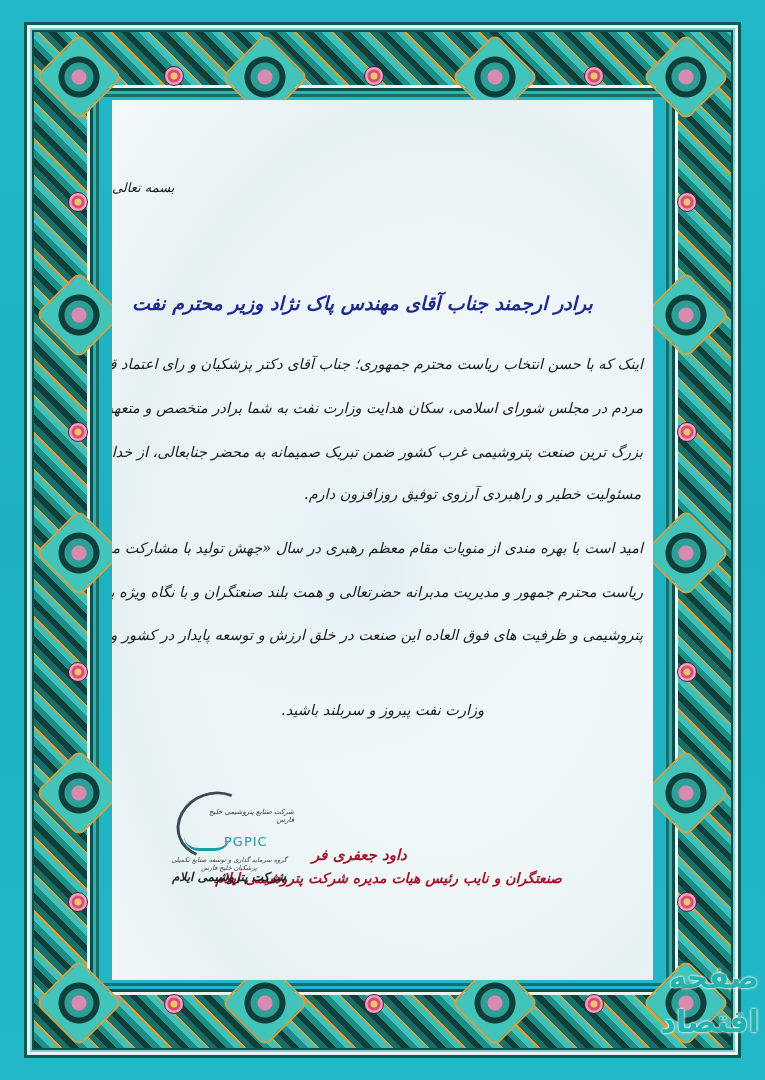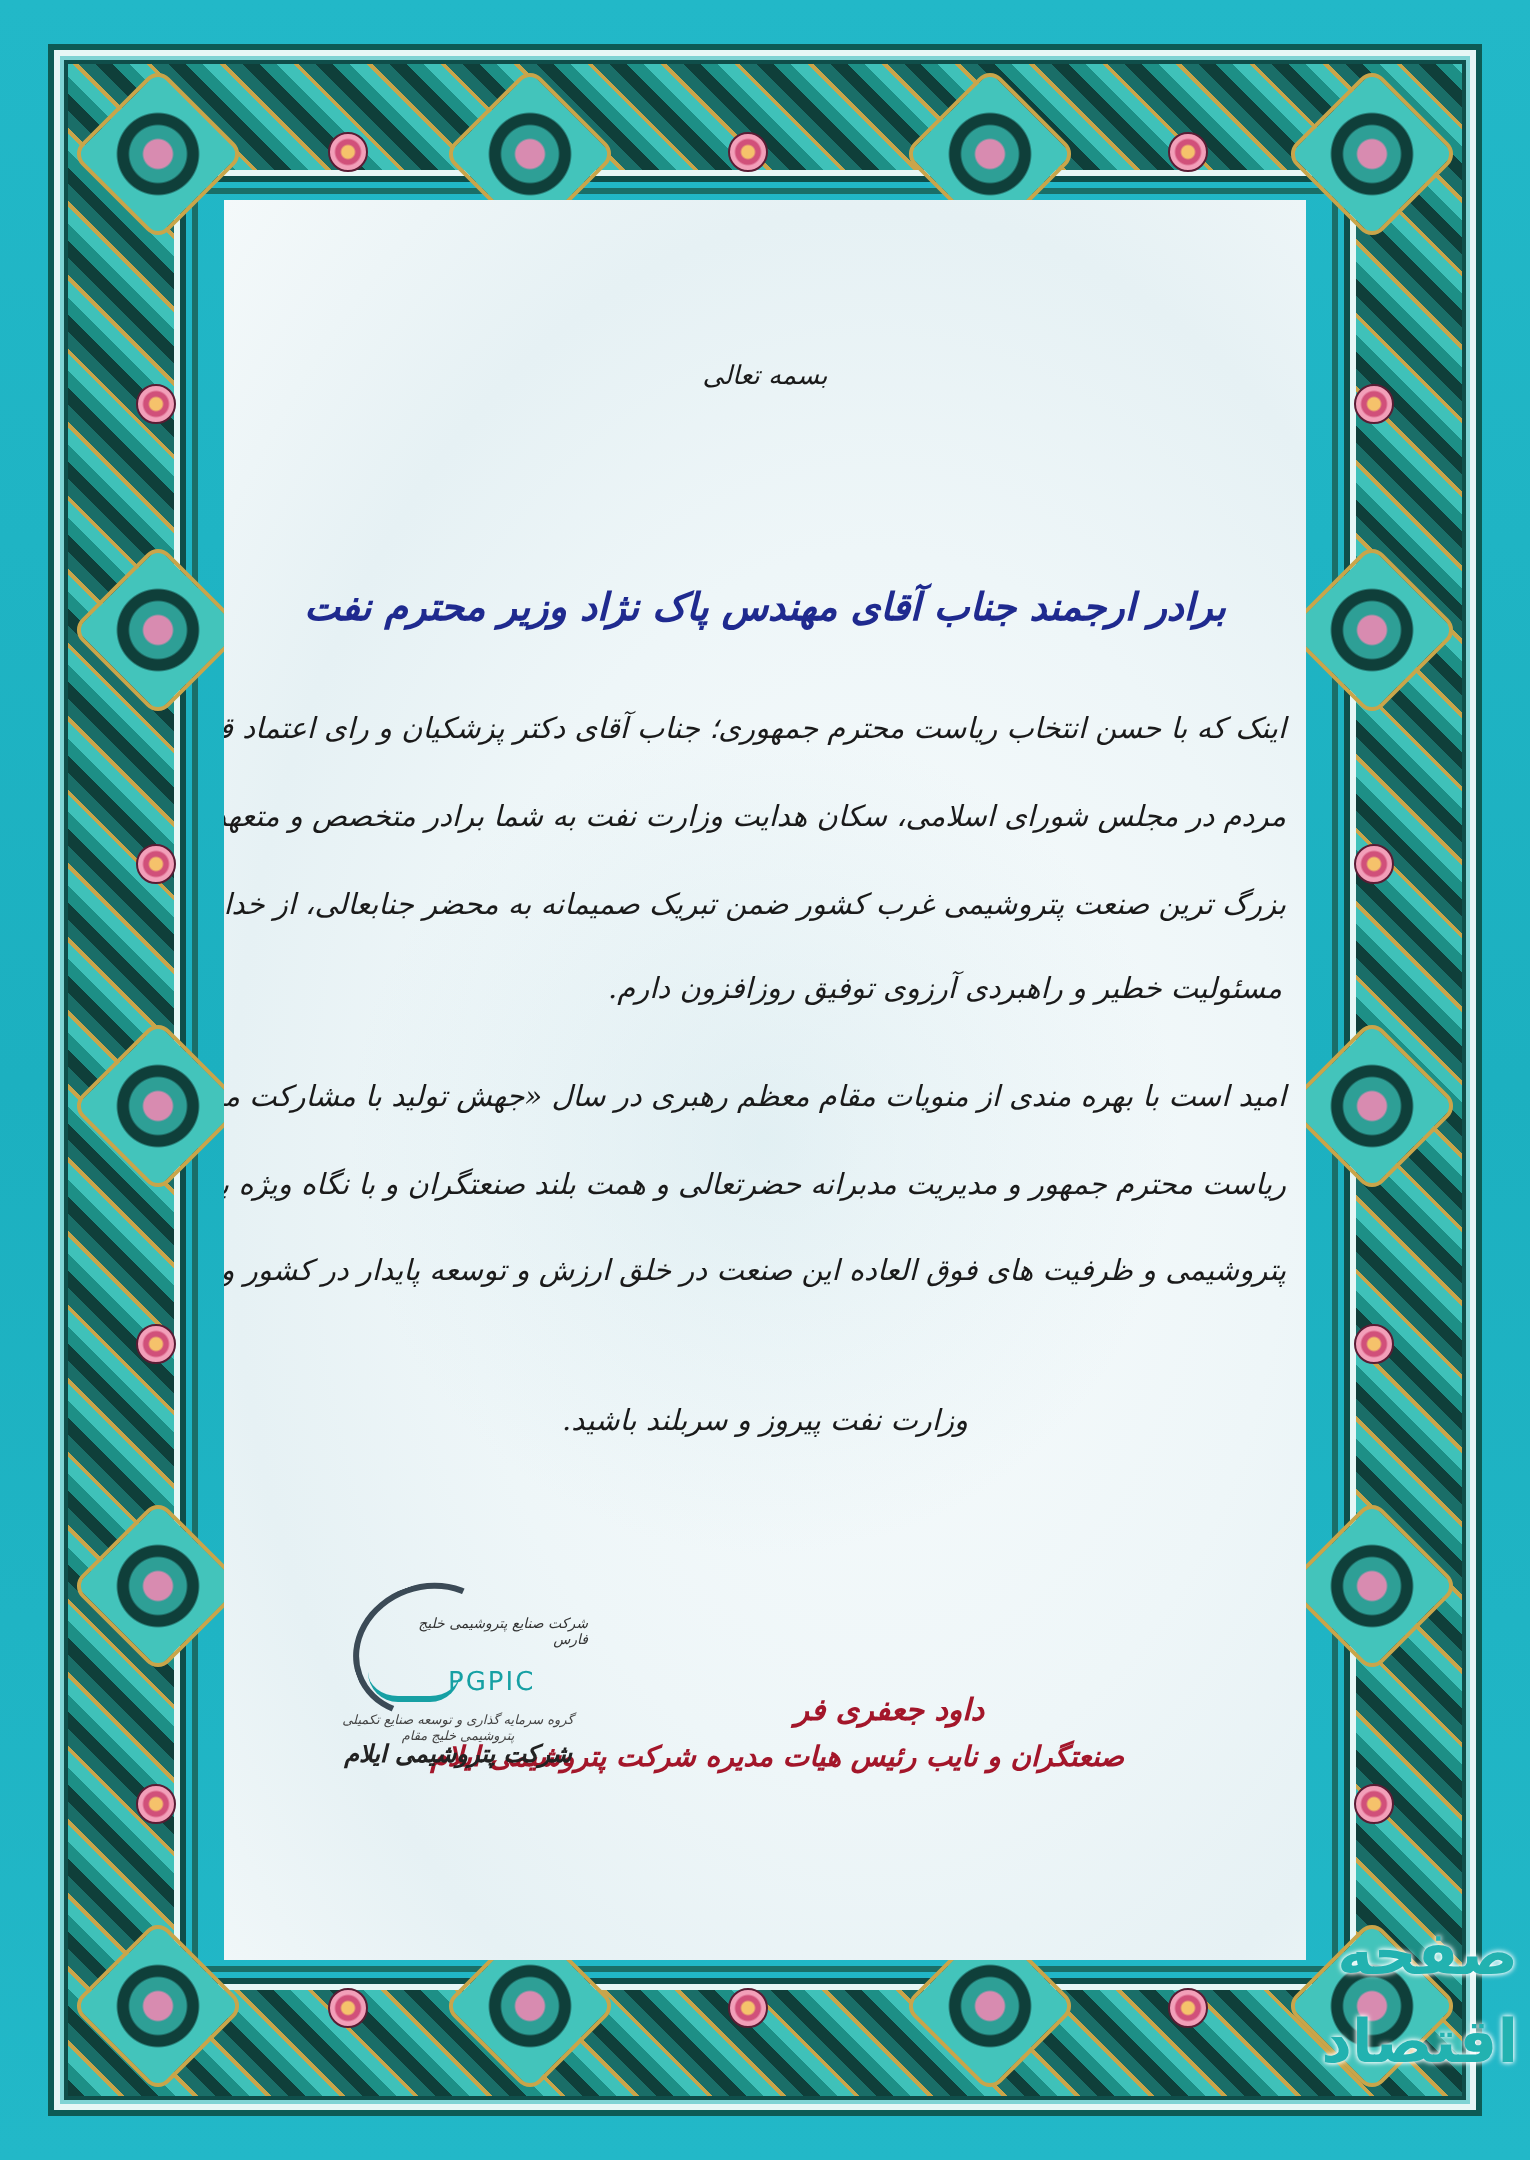--- a/index.html
+++ b/index.html
@@ -57,27 +57,27 @@
   .paper {
     position: absolute; left: 112px; top: 100px; width: 541px; height: 880px;
     background: radial-gradient(ellipse at 60% 55%, #f7fbfc 0%, #eef6f8 45%, #e6f1f4 70%, #f4f9fa 100%);
     overflow: hidden;
   }
   .paper::before {
     content: ""; position: absolute; left: 60px; top: 260px; width: 420px; height: 420px;
     background: radial-gradient(circle, rgba(190,220,228,0.35) 0%, rgba(255,255,255,0) 70%);
   }
   .text {
-    position: absolute; direction: rtl; text-align: center; color: #1a1a1a;
+    position: absolute; direction: rtl; text-align: left; color: #1a1a1a;
     font-family: "DejaVu Serif", serif; font-style: italic; white-space: nowrap;
   }
   .bismillah { left: 0; right: 0; top: 80px; font-size: 13px; }
   .salutation { right: 20px; left: 20px; top: 192px; font-size: 19px; color: #1f2a8f; font-weight: bold; }
   .body-line { left: 10px; right: 10px; font-size: 14.5px; text-align: center; }
-  .signer-name { left: 200px; width: 180px; top: 746px; font-size: 15px; color: #a3162a; font-weight: bold; text-align: right; }
+  .signer-name { left: 200px; width: 180px; top: 746px; font-size: 15px; color: #a3162a; font-weight: bold; text-align: left; }
   .signer-title { left: 180px; width: 270px; top: 770px; font-size: 14px; color: #a3162a; font-weight: bold; text-align: center; }
   
   .logo { position: absolute; left: 52px; top: 692px; width: 130px; height: 110px; }
   .logo-arc {
     position: absolute; left: 12px; top: 0; width: 70px; height: 60px;
     border-radius: 50%; border: 3px solid #3b4a56; border-right-color: transparent; border-bottom-color: transparent;
     transform: rotate(-20deg);
   }
   .logo-wave {
     position: absolute; left: 20px; top: 44px; width: 46px; height: 12px;
@@ -154,19 +154,19 @@
     <div class="text body-line" style="top:602px;">وزارت نفت پیروز و سربلند باشید.</div>
 
     <div class="text signer-name">داود جعفری فر</div>
     <div class="text signer-title">صنعتگران و نایب رئیس هیات مدیره شرکت پتروشیمی ایلام</div>
 
     <div class="logo">
       <div class="logo-arc"></div>
       <div class="logo-wave"></div>
       <div class="logo-text">شرکت صنایع پتروشیمی خلیج فارس</div>
       <div class="logo-abbr">PGPIC</div>
-      <div class="logo-group">گروه سرمایه گذاری و توسعه صنایع تکمیلی پتروشیمی خلیج مقام</div>
+      <div class="logo-group">گروه سرمایه گذاری و توسعه صنایع تکمیلی پزشکیان خلیج فارس</div>
       <div class="logo-company">شرکت پتروشیمی ایلام</div>
     </div>
   </div>
 
   <div class="watermark">صفحه اقتصاد</div>
 </div>
 
 </body></html>

